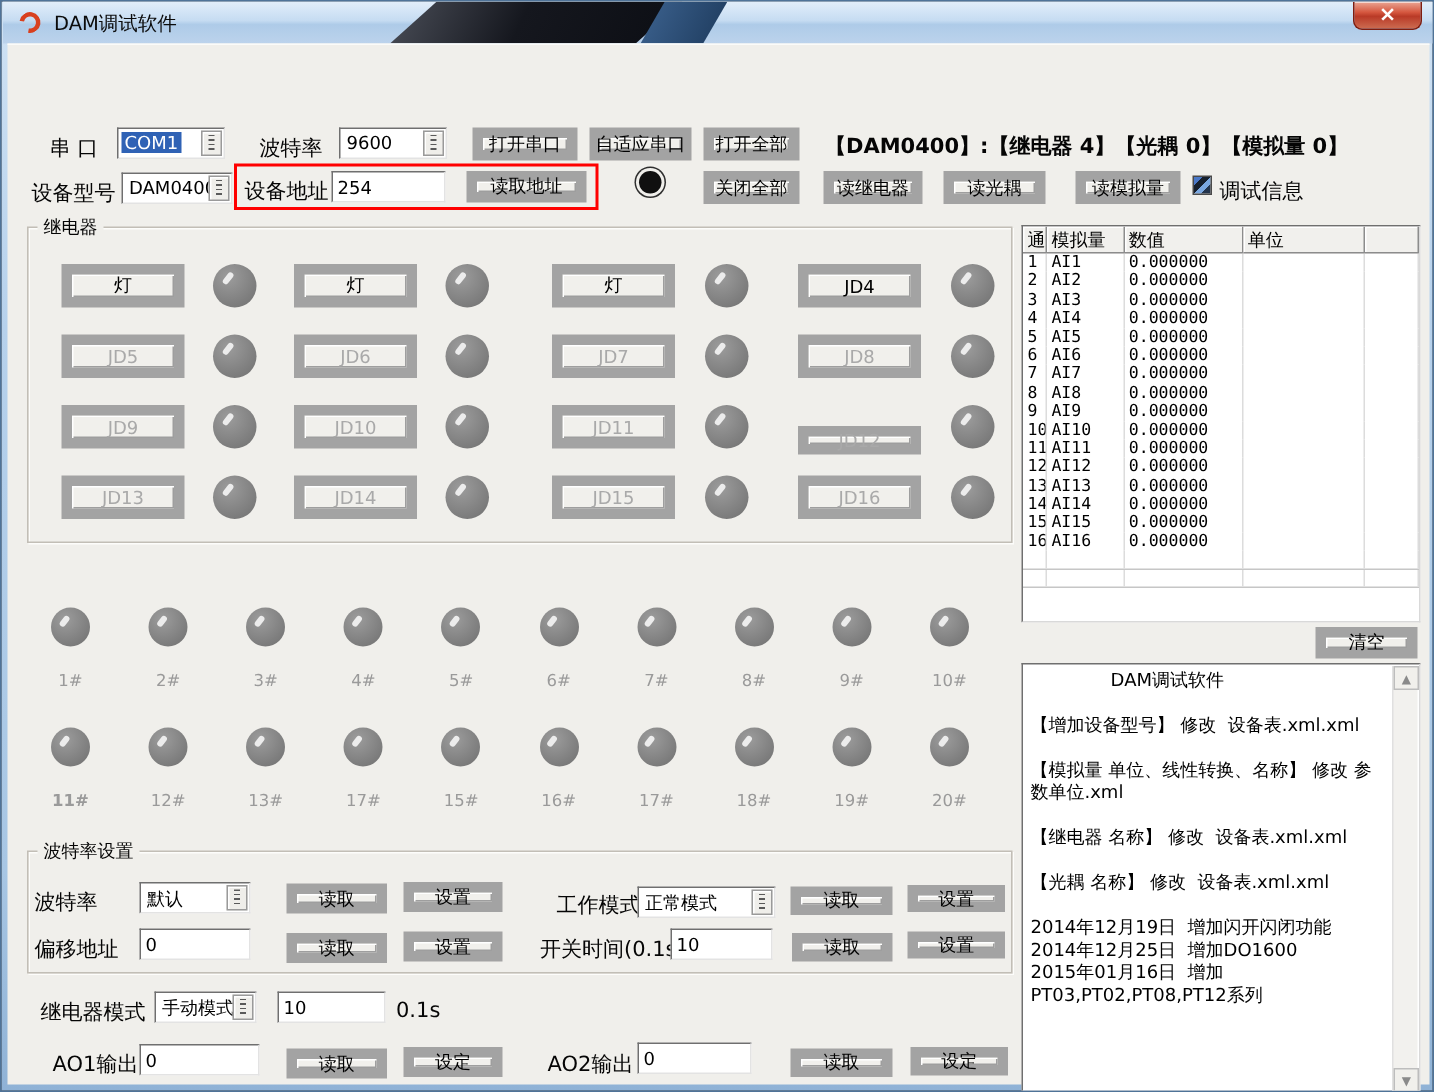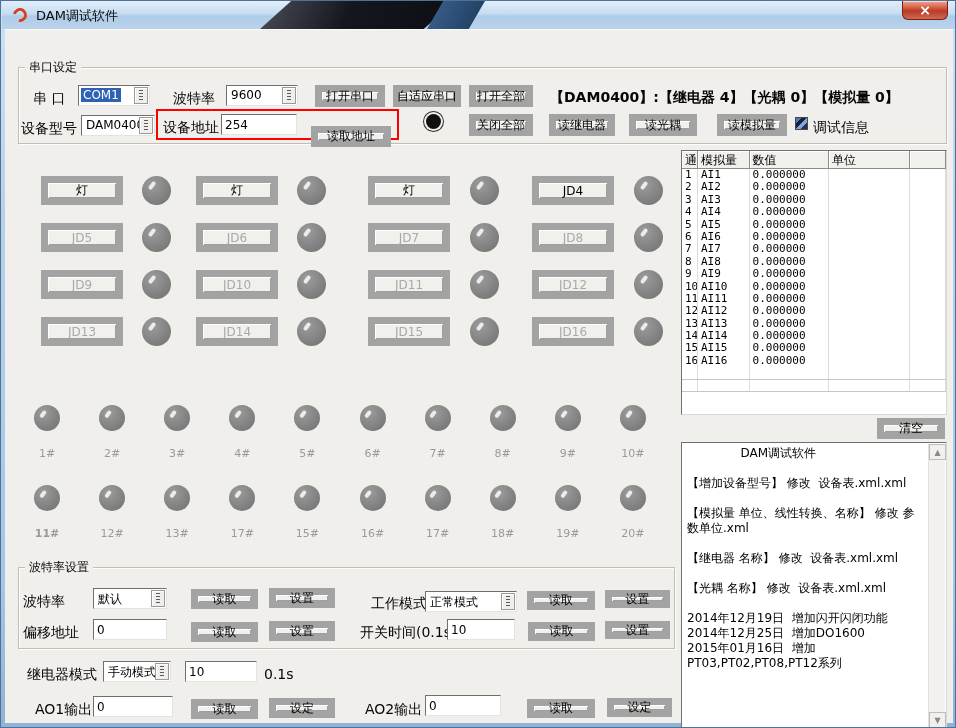--- a/index.html
+++ b/index.html
@@ -88,23 +88,20 @@
     <span id="app-icon"></span>
     <span id="title-text">DAM调试软件</span>
     <div id="close-btn">
         <span>×</span>
       </div>
   </div>
 
   <div id="client">
   <div id="stage">
 
-    <div class="groupbox" style="left:13px;top:37px;width:929px;height:77px;">
-      <span class="legend">串口设定</span>
-    </div>
     <span class="lbl" style="left:28px;top:60px;">串  口</span>
     <div class="combo" style="left:73px;top:55px;width:72px;height:21px;">
       <span class="val selected">COM1</span>
       <span class="dd"></span>
     </div>
     <span class="lbl" style="left:168px;top:60px;">波特率</span>
     <div class="combo" style="left:221px;top:55px;width:72px;height:21px;">
       <span class="val">9600</span>
       <span class="dd"></span>
     </div>
@@ -114,29 +111,32 @@
     <span class="lbl" style="left:545px;top:59px;font-weight:600;">【DAM0400】:【继电器  4】【光耦 0】【模拟量 0】</span>
 
     <span class="lbl" style="left:16px;top:90px;">设备型号</span>
     <div class="combo" style="left:76px;top:85px;width:74px;height:21px;">
       <span class="val">DAM0400</span>
       <span class="dd"></span>
     </div>
     <div class="redbox" style="left:151px;top:79px;width:243px;height:31px;"></div>
     <span class="lbl" style="left:158px;top:89px;">设备地址</span>
     <input class="field" style="left: 216px; top: 84px; width: 76px; height: 21px;" readonly="" value="254">
-    <button class="btn" style="left:306px;top:84px;width:80px;height:21px;margin-top:12px;">读取地址</button>
+    <button class="btn" style="left:306px;top:84px;width:80px;height:21px;">读取地址</button>
     <span class="black-led" style="left:421px;top:84px;"></span>
     <button class="btn" style="left:464px;top:84px;width:64px;height:22px;">关闭全部</button>
     <button class="btn" style="left:544px;top:84px;width:66px;height:22px;">读继电器</button>
     <button class="btn" style="left:624px;top:84px;width:68px;height:22px;">读光耦</button>
     <button class="btn" style="left:712px;top:84px;width:70px;height:22px;">读模拟量</button>
     <span class="debug-icon" style="left:790px;top:87px;"></span>
     <span class="lbl" style="left:808px;top:89px;">调试信息</span>
 
+    <div class="groupbox" style="left:13px;top:121px;width:657px;height:211px;">
+      <span class="legend">继电器</span>
+    </div>
     <div class="layer">
           <button class="btn" style="left: 36px; top: 146px; width: 82px; height: 29px;">灯</button>
           <span class="led" style="left: 137px; top: 146px; width: 29px; height: 29px;"></span>
           <button class="btn" style="left: 191px; top: 146px; width: 82px; height: 29px;">灯</button>
           <span class="led" style="left: 292px; top: 146px; width: 29px; height: 29px;"></span>
           <button class="btn" style="left: 363px; top: 146px; width: 82px; height: 29px;">灯</button>
           <span class="led" style="left: 465px; top: 146px; width: 29px; height: 29px;"></span>
           <button class="btn" style="left: 527px; top: 146px; width: 82px; height: 29px;">JD4</button>
           <span class="led" style="left: 629px; top: 146px; width: 29px; height: 29px;"></span>
           <button class="btn disabled" style="left: 36px; top: 193px; width: 82px; height: 29px;">JD5</button>
@@ -146,21 +146,21 @@
           <button class="btn disabled" style="left: 363px; top: 193px; width: 82px; height: 29px;">JD7</button>
           <span class="led" style="left: 465px; top: 193px; width: 29px; height: 29px;"></span>
           <button class="btn disabled" style="left: 527px; top: 193px; width: 82px; height: 29px;">JD8</button>
           <span class="led" style="left: 629px; top: 193px; width: 29px; height: 29px;"></span>
           <button class="btn disabled" style="left: 36px; top: 240px; width: 82px; height: 29px;">JD9</button>
           <span class="led" style="left: 137px; top: 240px; width: 29px; height: 29px;"></span>
           <button class="btn disabled" style="left: 191px; top: 240px; width: 82px; height: 29px;">JD10</button>
           <span class="led" style="left: 292px; top: 240px; width: 29px; height: 29px;"></span>
           <button class="btn disabled" style="left: 363px; top: 240px; width: 82px; height: 29px;">JD11</button>
           <span class="led" style="left: 465px; top: 240px; width: 29px; height: 29px;"></span>
-          <button class="btn disabled" style="left: 527px; top: 240px; width: 82px; height: 29px;">JD12</button>
+          <button class="btn disabled" style="left: 527px; top: 254px; width: 82px; height: 19px;">JD12</button>
           <span class="led" style="left: 629px; top: 240px; width: 29px; height: 29px;"></span>
           <button class="btn disabled" style="left: 36px; top: 287px; width: 82px; height: 29px;">JD13</button>
           <span class="led" style="left: 137px; top: 287px; width: 29px; height: 29px;"></span>
           <button class="btn disabled" style="left: 191px; top: 287px; width: 82px; height: 29px;">JD14</button>
           <span class="led" style="left: 292px; top: 287px; width: 29px; height: 29px;"></span>
           <button class="btn disabled" style="left: 363px; top: 287px; width: 82px; height: 29px;">JD15</button>
           <span class="led" style="left: 465px; top: 287px; width: 29px; height: 29px;"></span>
           <button class="btn disabled" style="left: 527px; top: 287px; width: 82px; height: 29px;">JD16</button>
           <span class="led" style="left: 629px; top: 287px; width: 29px; height: 29px;"></span>
         </div>

